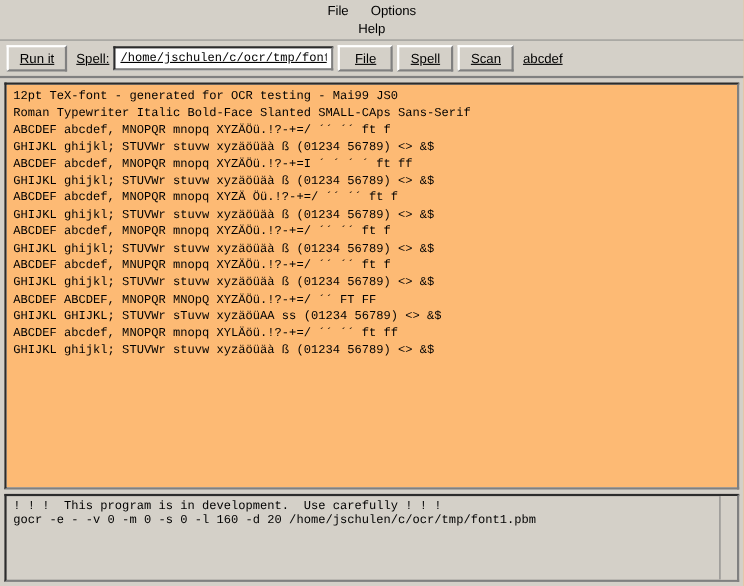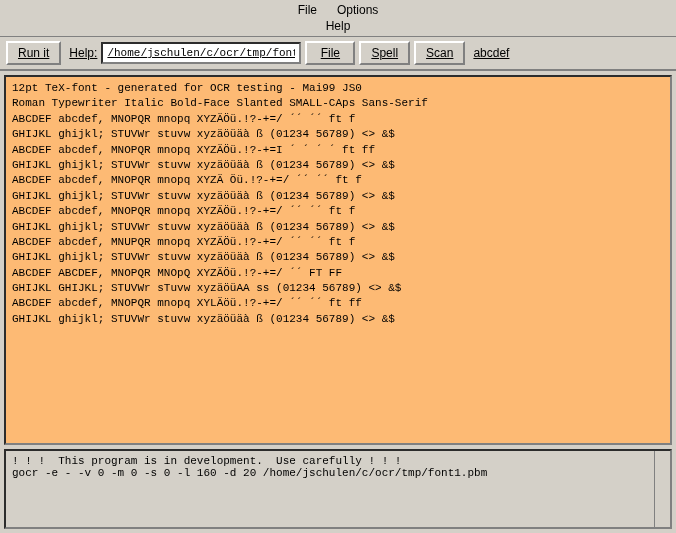--- a/index.html
+++ b/index.html
@@ -146,21 +146,21 @@
 <div id="menubar">
   <div id="menubar-left">
     <span class="menu-item">File</span>
     <span class="menu-item">Options</span>
   </div>
   <span class="menu-item">Help</span>
 </div>
 
 <div id="toolbar">
   <button class="toolbar-btn">Run it</button>
-  <span id="file-label">Help:</span>
+  <span id="file-label">Spell:</span>
   <input id="file-input" type="text" value="/home/jschulen/c/ocr/tmp/font1.pbm" style="">
   <button class="toolbar-btn">File</button>
   <button class="toolbar-btn">Spell</button>
   <button class="toolbar-btn">Scan</button>
   <span id="status-label">abcdef</span>
 </div>
 
 <div id="text-area-wrapper">
   <div id="text-display">12pt TeX-font - generated for OCR testing - Mai99 JS0
 Roman Typewriter Italic Bold-Face Slanted SMALL-CAps Sans-Serif

